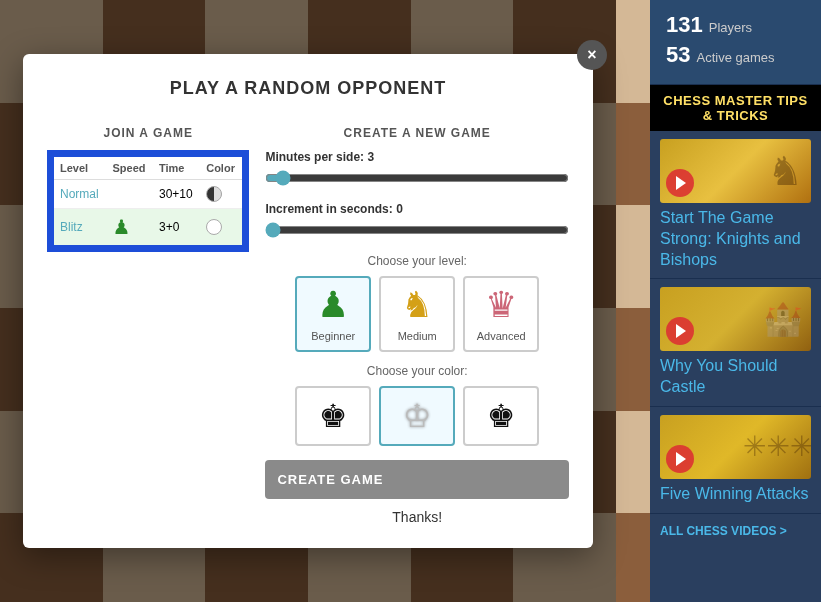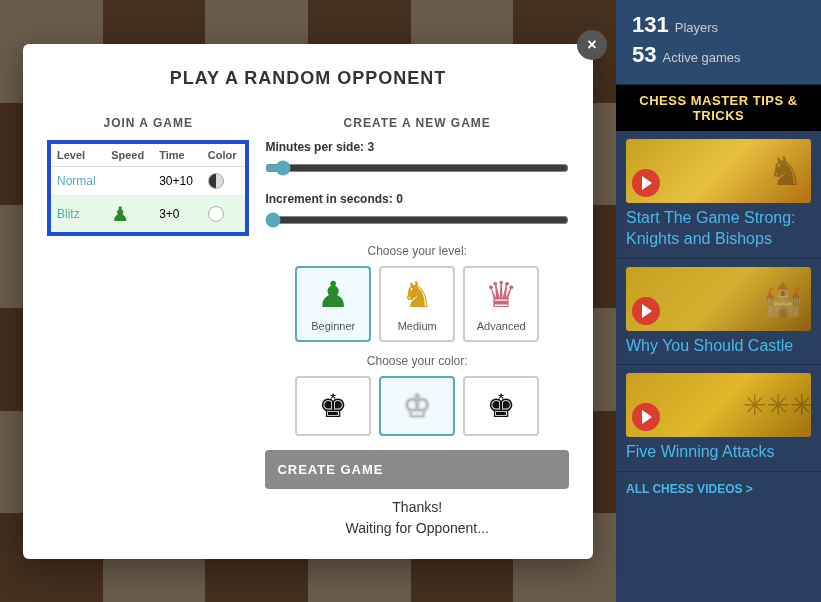--- a/index.html
+++ b/index.html
@@ -22,21 +22,21 @@
     }
     .bg-cell { width: 100%; aspect-ratio: 1; }
     .bg-cell.light { background: #d4b896; }
     .bg-cell.dark { background: #8b5e3c; }
 
     
     .right-panel {
       position: absolute;
       right: 0;
       top: 0;
-      width: 205px;
+      width: 171px;
       height: 602px;
       background: #2a3f5f;
       display: flex;
       flex-direction: column;
     }
 
     .stats-box {
       background: #2a4a6f;
       padding: 12px 16px;
       color: white;
@@ -196,21 +196,21 @@
       text-align: center;
       font-size: 12px;
       font-weight: bold;
       color: #555;
       letter-spacing: 1px;
       margin-bottom: 10px;
     }
 
     .game-table {
       width: 100%;
-      border: 4px solid #1d4ed8;
+      border: 7px solid #1d4ed8;
       border-collapse: collapse;
     }
     .game-table th {
       font-size: 11px;
       color: #555;
       padding: 5px 6px;
       border-bottom: 1px solid #ddd;
       text-align: left;
       background: white;
     }
@@ -585,18 +585,17 @@
           </button>
           <button class="color-btn">
             <span class="black-king">♚</span>
           </button>
         </div>
 
         <button class="create-btn">CREATE GAME</button>
 
         <div class="waiting-text">
           <div>Thanks!</div>
-          <div>Waiting for Opponent...</div>
         </div>
       </div>
     </div>
   </div>
 </div>
 
 </body></html>

